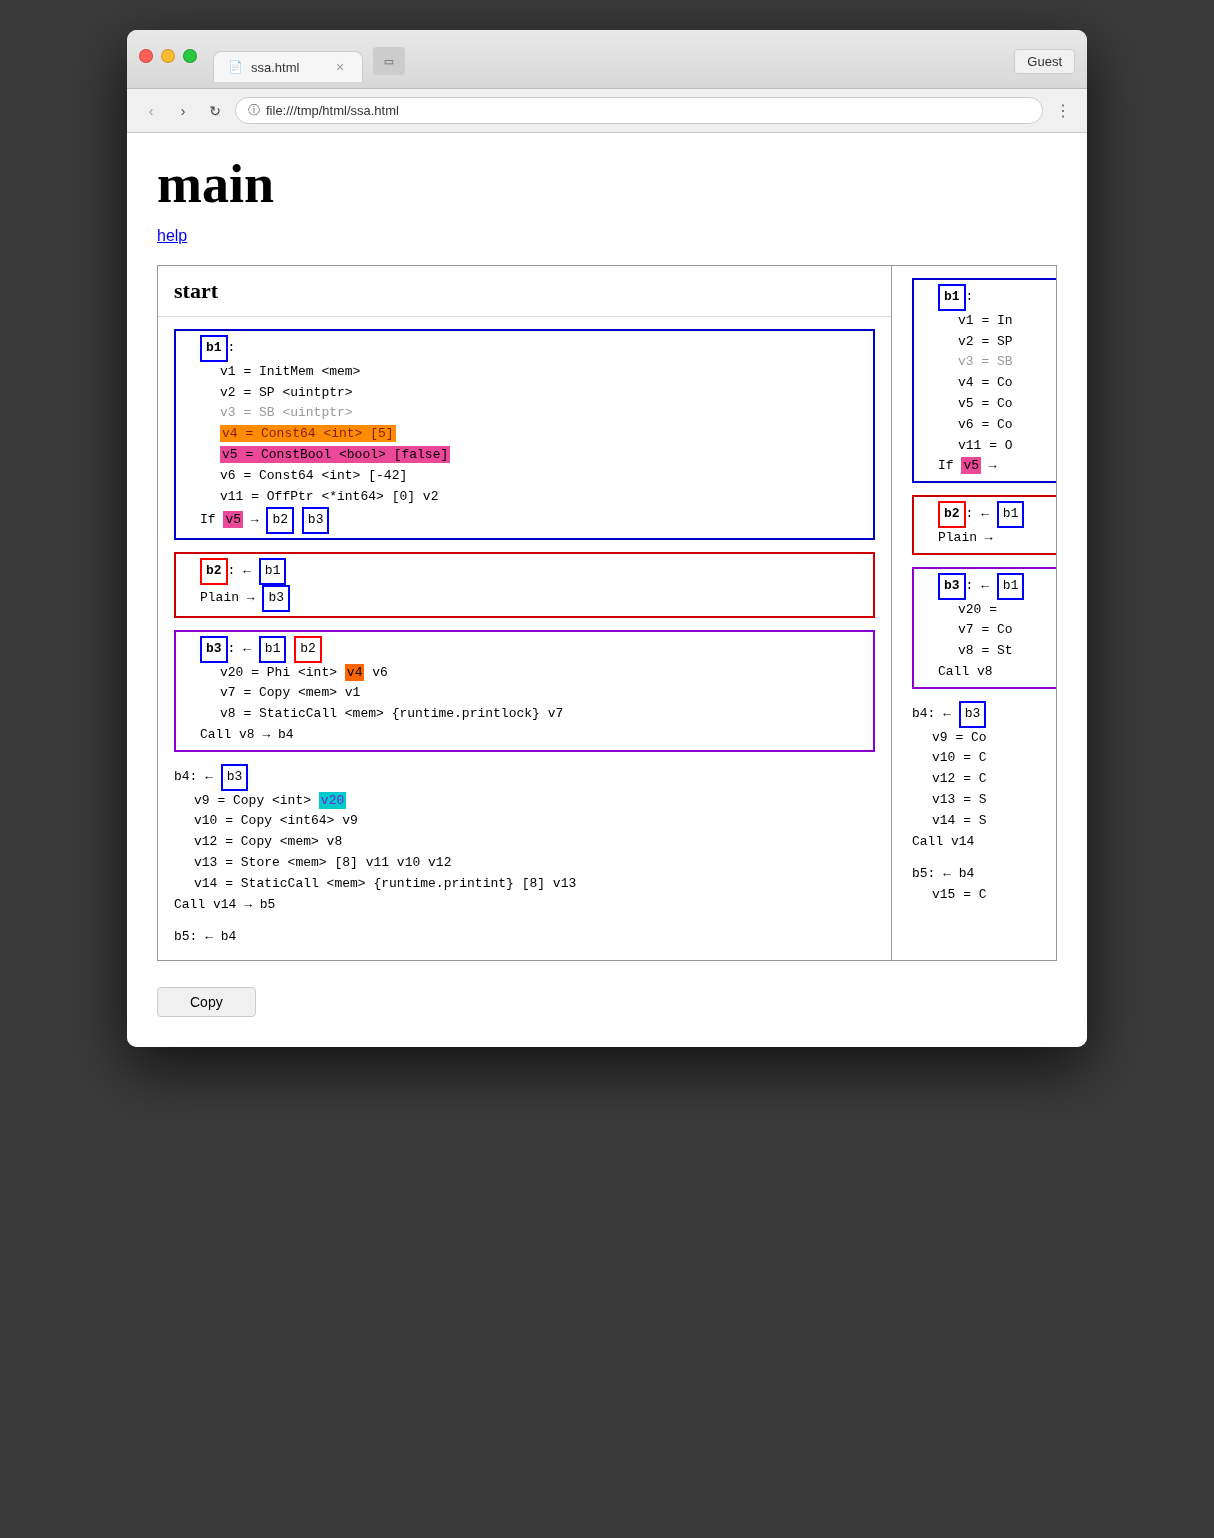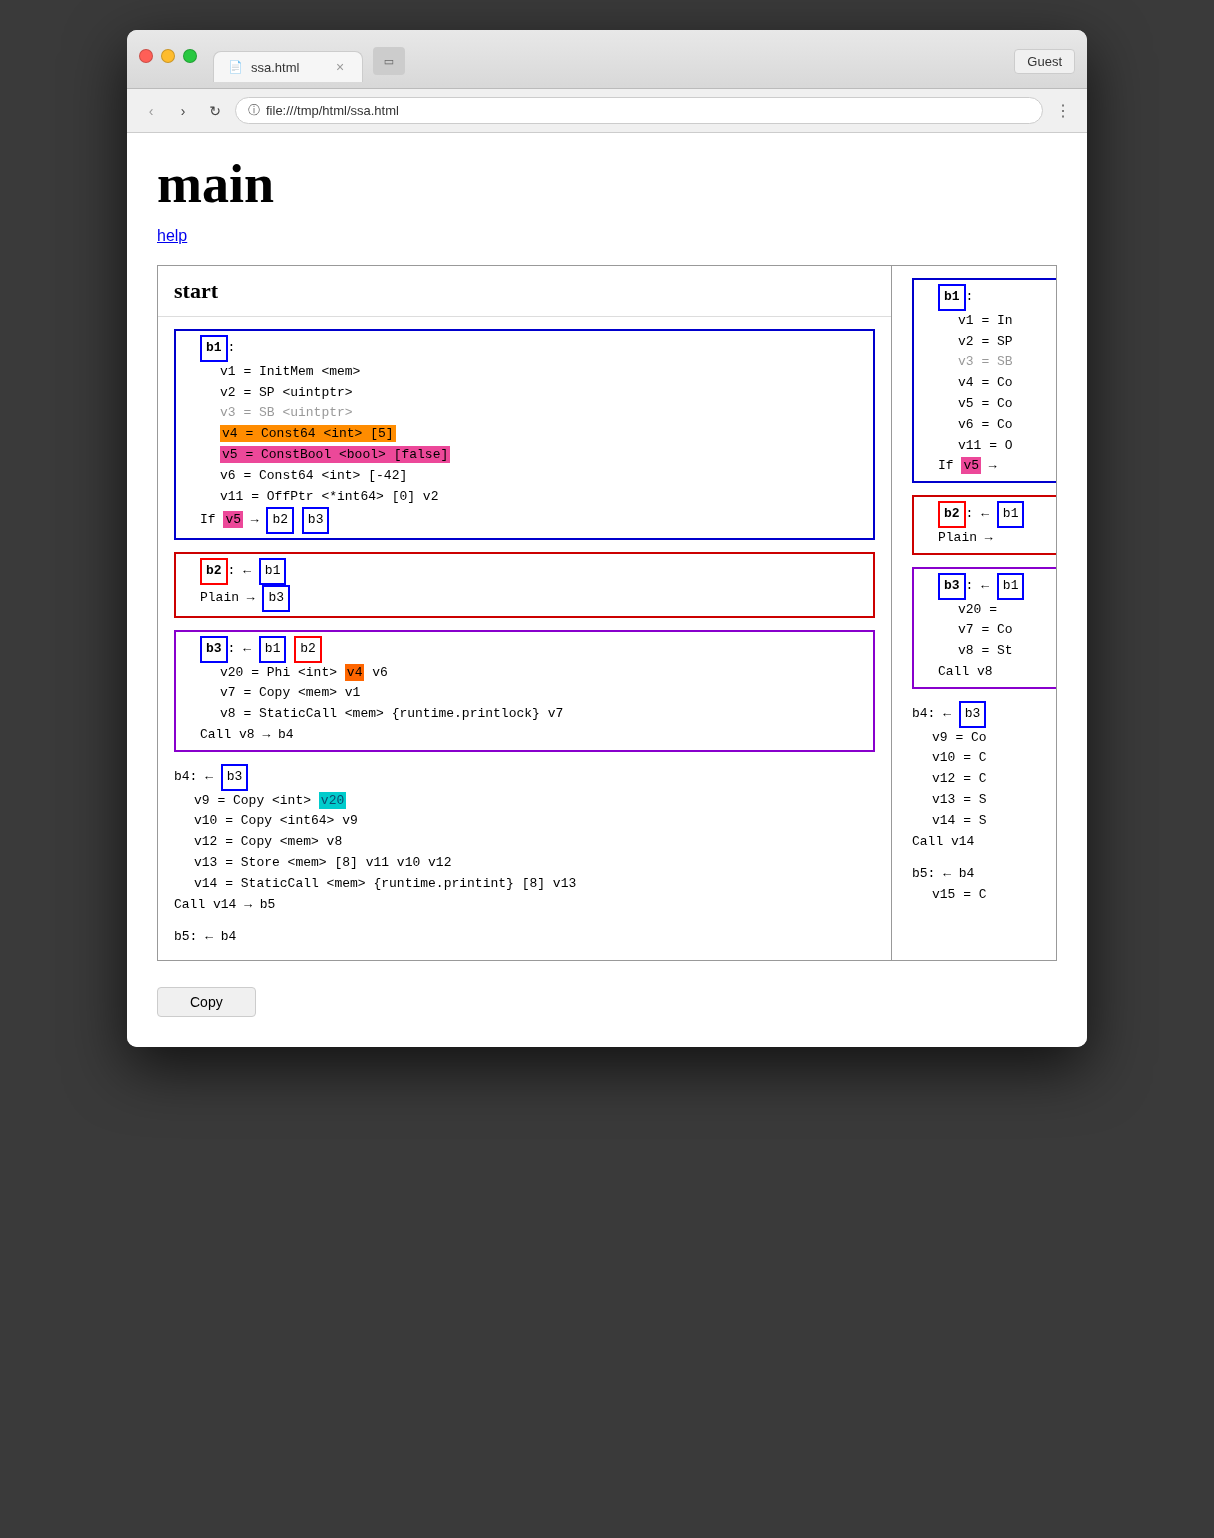--- a/index.html
+++ b/index.html
@@ -223,21 +223,21 @@
       position: relative;
     }
 
     .block-box.blue { border-color: #0000cc; }
     .block-box.red { border-color: #cc0000; }
     .block-box.purple { border-color: #8800cc; }
 
     
     .highlight-orange {
       background-color: #ff8c00;
-      color: #000000;
+      color: #7f1d1d;
       padding: 1px 2px;
     }
 
     .highlight-yellow {
       background-color: #ec4899;
       color: black;
       padding: 1px 2px;
     }
 
     .highlight-red-border {
@@ -247,21 +247,21 @@
     }
 
     .highlight-blue-border {
       border: 2px solid blue;
       padding: 1px 4px;
       display: inline-block;
     }
 
     .highlight-cyan {
       background-color: #00cccc;
-      color: #0c4a6e;
+      color: #6d28d9;
       padding: 1px 2px;
     }
 
     .highlight-orange2 {
       background-color: #ff6600;
       padding: 1px 2px;
     }
 
     .text-gray {
       color: #999;

